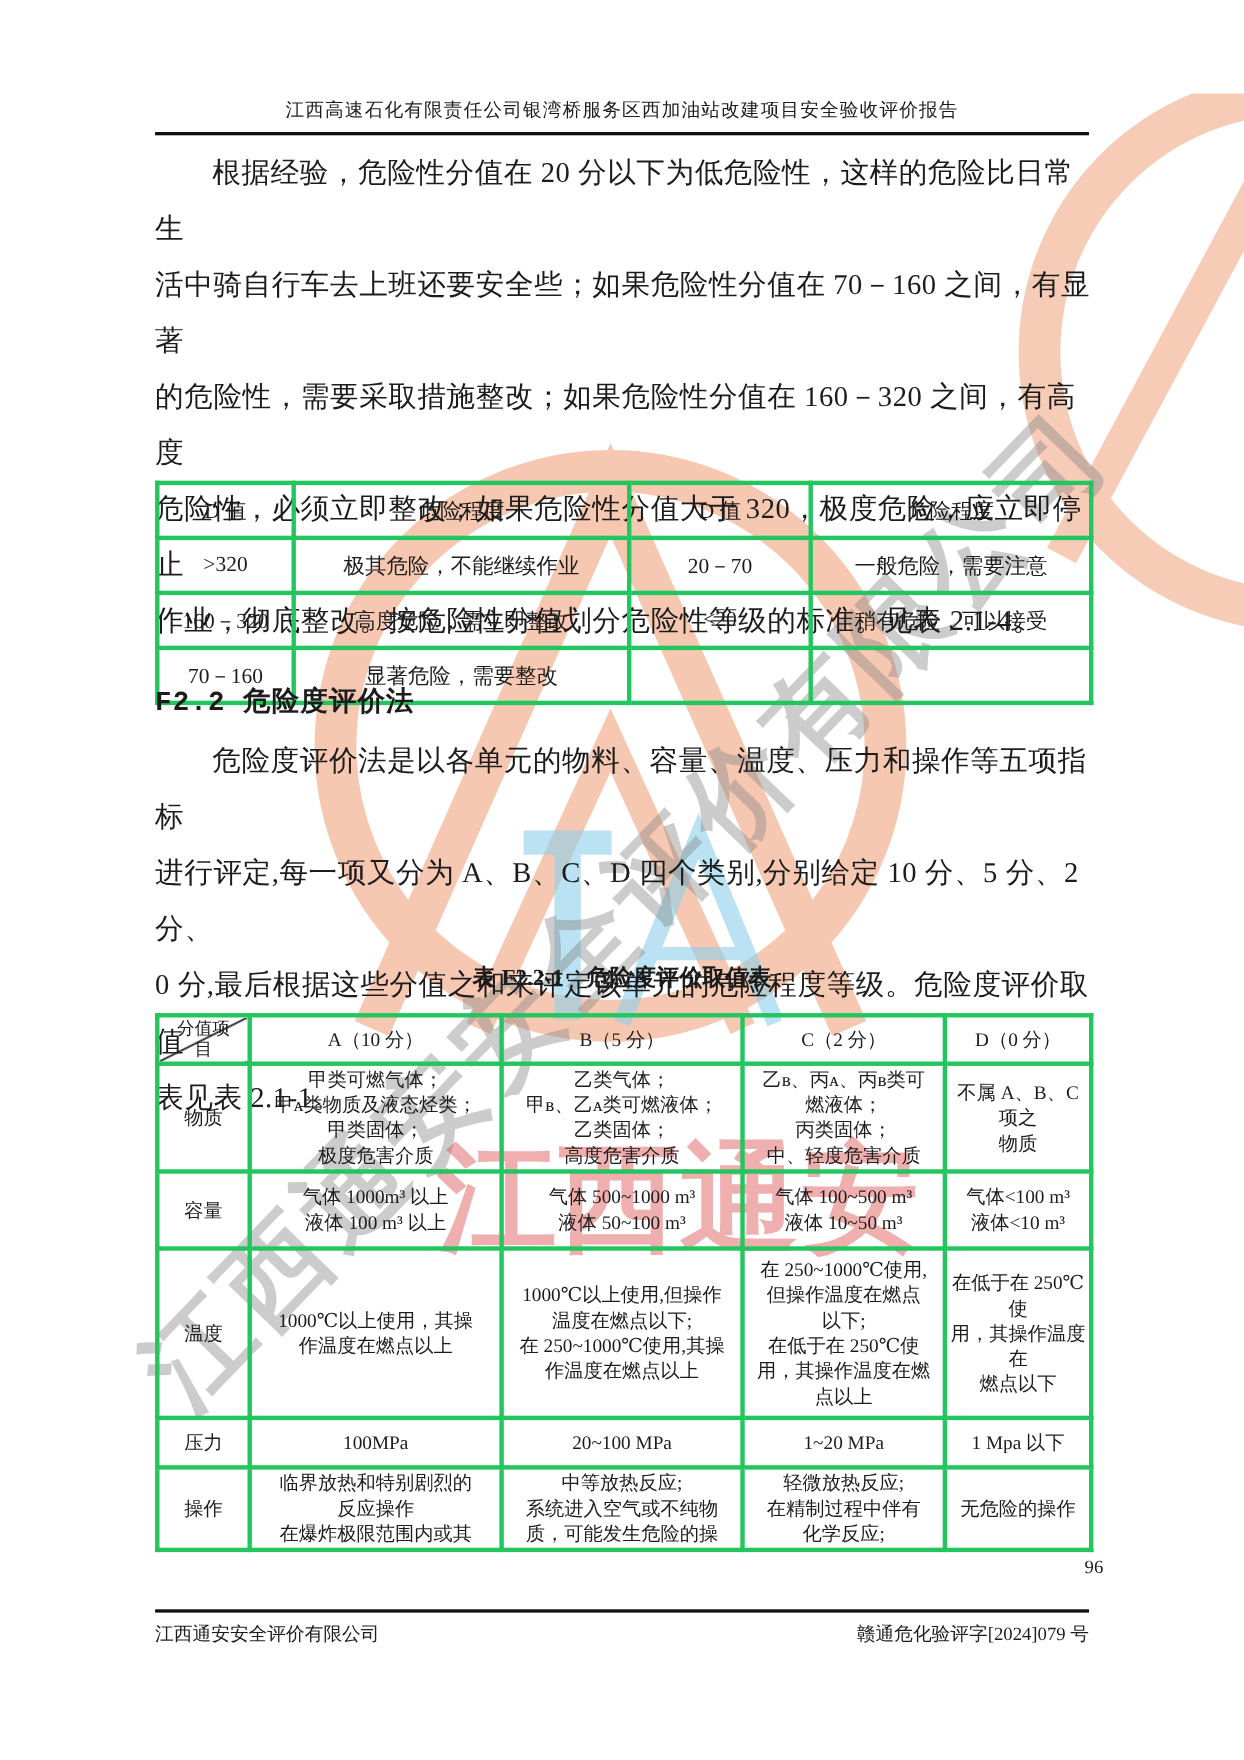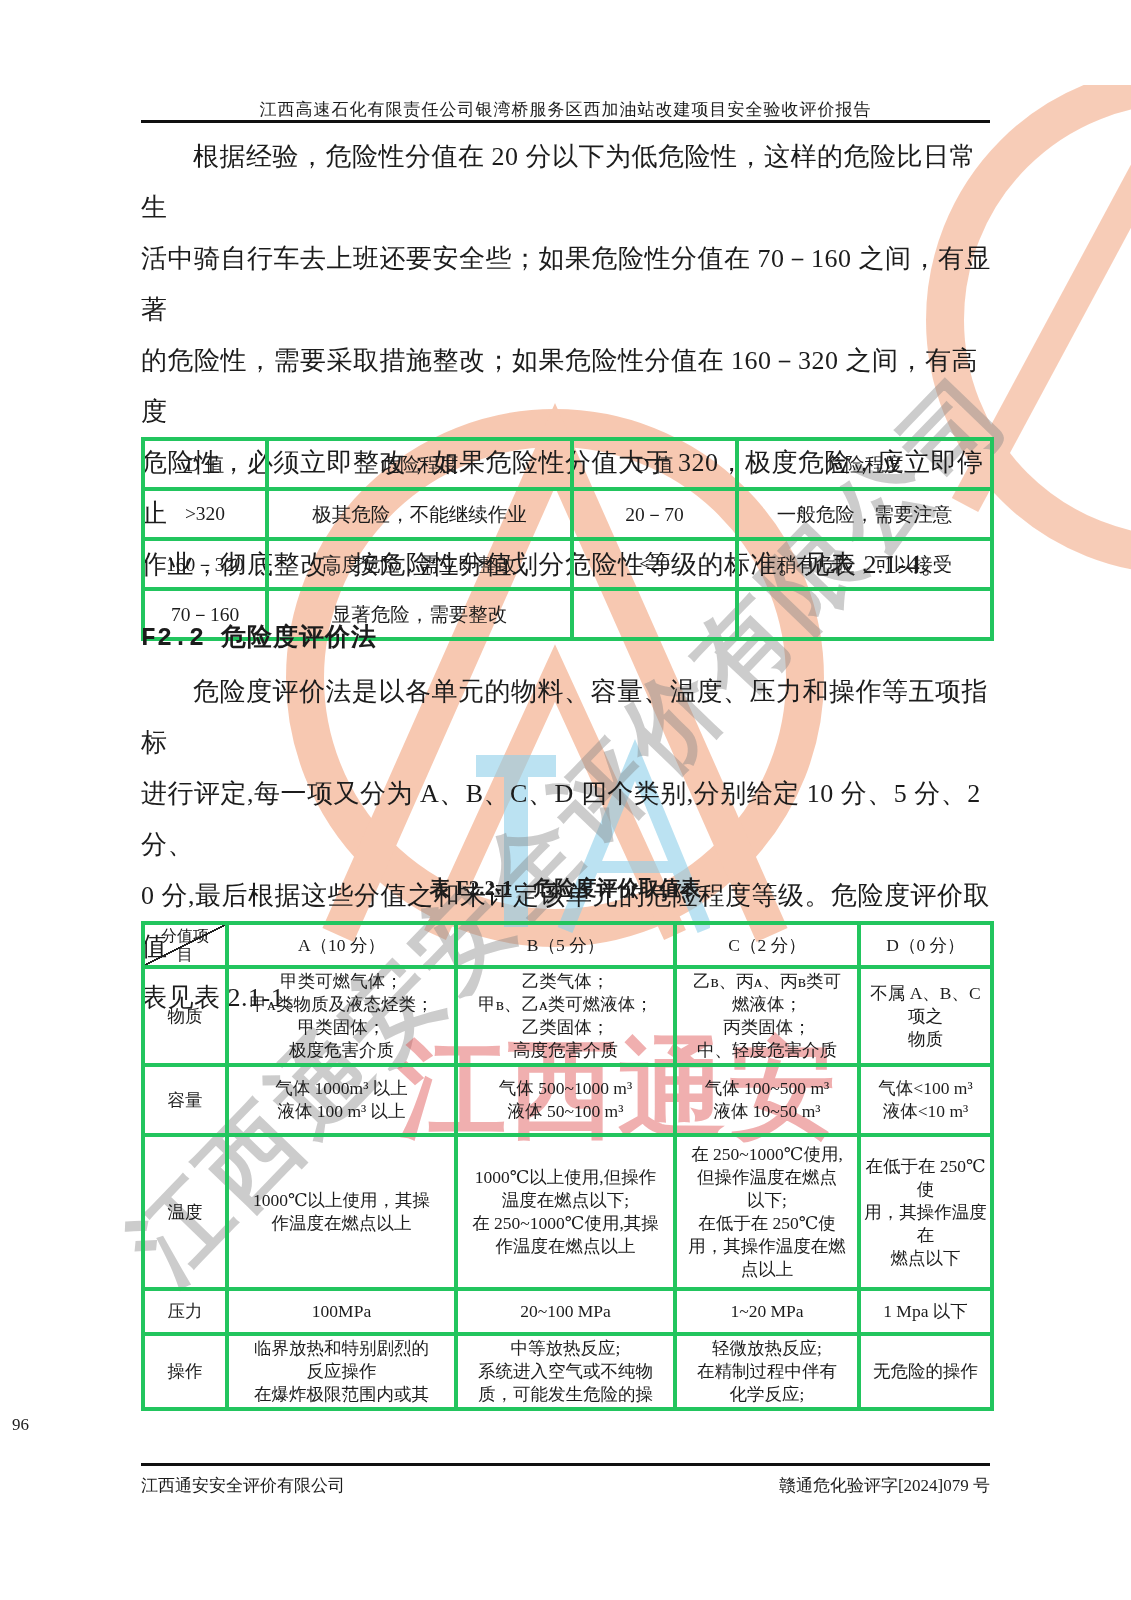--- a/index.html
+++ b/index.html
@@ -16,21 +16,21 @@
     transform:rotate(-46deg); transform-origin:0 50%;
     font-family:"Liberation Sans","DejaVu Sans",sans-serif;
   }
   .wm-red {
     left:398px; top:1032px; font-size:108px; line-height:114px; font-weight:bold;
     letter-spacing:2px; white-space:nowrap; color:rgba(223,80,80,0.46);
     font-family:"Liberation Sans","DejaVu Sans",sans-serif;
   }
   
   .ct { position:absolute; z-index:2; }
-  .header-title { left:141px; top:88px; width:849px; text-align:center; font-size:17px; letter-spacing:1px;margin-top:10px; }
+  .header-title { left:141px; top:88px; width:849px; text-align:center; font-size:17px; letter-spacing:1px; }
   .header-rule  { left:141px; top:120px; width:849px; height:3px; background:#101010; }
   .para {
     left:141px; width:852px; font-size:26px; line-height:51px;
     white-space:pre-line; text-indent:52px; letter-spacing:0.5px;
   }
   .para1 { top:131px; }
   .para2 { top:666px; }
   .tbl-title { left:141px; width:849px; text-align:center; font-size:21px; font-weight:bold; }
   .t1-title { top:391px; }
   .t2-title { top:874px; }
@@ -54,21 +54,21 @@
   table.t2 tr.r-rl  { height:70px; }
   table.t2 tr.r-wd  { height:154px; }
   table.t2 tr.r-yl  { height:45px; }
   table.t2 tr.r-cz  { height:68px; }
   th.corner {
     background-image:linear-gradient(to bottom right,
       transparent calc(50% - 1px), #222 calc(50% - 1px),
       #222 calc(50% + 1px), transparent calc(50% + 1px));
     font-size:16px; line-height:19px;
   }
-  .page-num   { left:12px; top:1415px; width:1003px; text-align:left; font-size:17px; }
+  .page-num   { left:0; top:1415px; width:1003px; text-align:right; font-size:17px; }
   .footer-rule{ left:141px; top:1463px; width:849px; height:3px; background:#101010; }
   .footer     { left:141px; top:1474px; width:849px; display:flex; justify-content:space-between; font-size:17px; }
 </style>
 </head>
 <body>
 
 <div class="page">
 
   <svg class="wm" style="left:250px; top:373px;" width="610" height="610" viewBox="0 0 610 610" opacity="0.60">
     <circle cx="305" cy="305" r="250" fill="none" stroke="#f2a47e" stroke-width="38"></circle>

